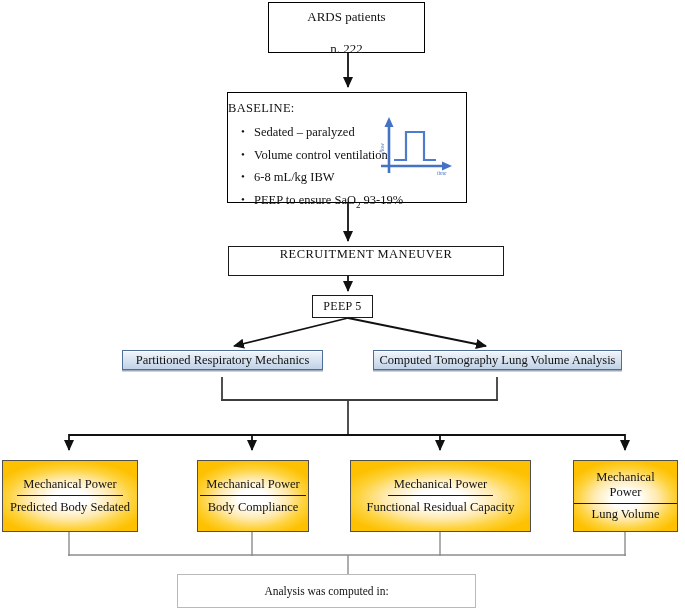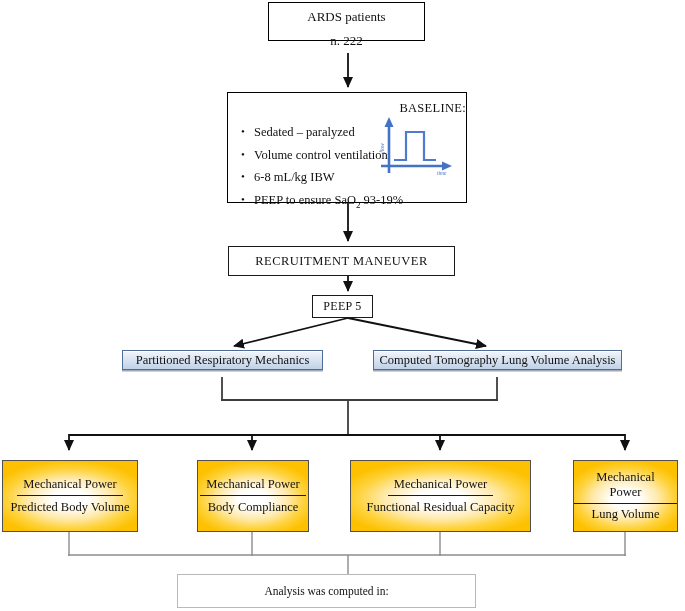--- a/index.html
+++ b/index.html
@@ -4,35 +4,35 @@
 <style>
   html,body{margin:0;padding:0;background:#fff;}
   .canvas{
     position:relative;width:685px;height:611px;background:#ffffff;overflow:hidden;
     font-family:"Liberation Serif","DejaVu Serif",serif;color:#111;
   }
   .box{position:absolute;box-sizing:border-box;background:#fff;z-index:2;}
   .svg-overlay{position:absolute;left:0;top:0;z-index:1;}
 
   
-  .ards{left:268px;top:2px;width:157px;height:39px;border:1.6px solid #000;
+  .ards{left:268px;top:2px;width:157px;height:51px;border:1.6px solid #000;
         display:flex;flex-direction:column;align-items:center;font-size:13px;}
   .ards .l1{margin-top:6px;}
-  .ards .l2{margin-top:8px;font-family:Liberation Serif, serif;}
+  .ards .l2{margin-top:16px;font-family:Liberation Serif, serif;}
 
   .baseline{left:227px;top:92px;width:240px;height:111px;border:1.6px solid #000;}
-  .baseline .title{text-align:right;font-size:12.5px;margin-top:8px;letter-spacing:.3px;}
+  .baseline .title{text-align:left;font-size:12.5px;margin-top:8px;letter-spacing:.3px;}
   .bullets{margin:5px 0 0 13px;font-size:12.5px;}
   .bullet-row{line-height:21.5px;white-space:nowrap;}
   .bullet-row .dot{display:inline-block;width:13px;font-size:11px;vertical-align:1px;}
   .bullet-row sub{font-size:9px;}
   .mini-diagram{position:absolute;right:9px;top:21px;}
 
-  .recruitment{left:228px;top:246px;width:227px;height:30px;border:1.6px solid #1a1a1a;
-        display:flex;align-items:center;justify-content:center;font-size:12.5px;letter-spacing:.5px;}
+  .recruitment{left:228px;top:246px;width:276px;height:30px;border:1.6px solid #1a1a1a;
+        display:flex;align-items:flex-start;justify-content:center;font-size:12.5px;letter-spacing:.5px;}
   .peep{left:312px;top:295px;width:61px;height:23px;border:1.5px solid #1a1a1a;
         display:flex;align-items:center;justify-content:center;font-size:12px;letter-spacing:.3px;}
 
   
   .bluebox{top:350px;height:20px;border:1.8px solid #4e6d99;
         background:linear-gradient(180deg,#f2f6fb 0%,#dde7f3 40%,#c0d2e8 100%);
         box-shadow:inset 0 1px 0 rgba(255,255,255,.9), 0 1.5px 0 rgba(40,60,90,.45);
         display:flex;align-items:center;justify-content:center;font-size:12.5px;}
   .blue-left{left:122px;width:201px;}
   .blue-right{left:373px;width:249px;}
@@ -134,21 +134,21 @@
 
   <div class="box bluebox blue-left">
     <span>Partitioned Respiratory Mechanics</span>
   </div>
   <div class="box bluebox blue-right">
     <span>Computed Tomography Lung Volume Analysis</span>
   </div>
 
   <div class="ratio r1">
     <span class="num">Mechanical Power</span>
-    <span class="den">Predicted Body Volume</span>
+    <span class="den">Predicted Body Sedated</span>
   </div>
   <div class="ratio r2">
     <span class="num">Mechanical Power</span>
     <span class="den">Body Compliance</span>
   </div>
   <div class="ratio r3">
     <span class="num">Mechanical Power</span>
     <span class="den">Functional Residual Capacity</span>
   </div>
   <div class="ratio r4">

